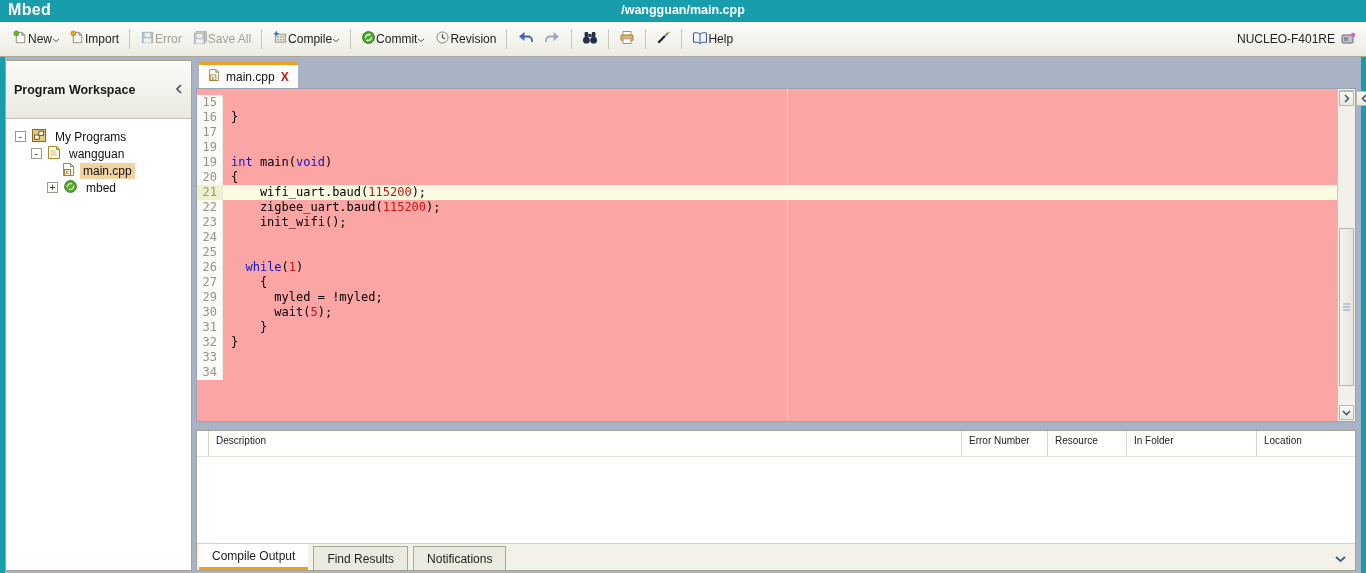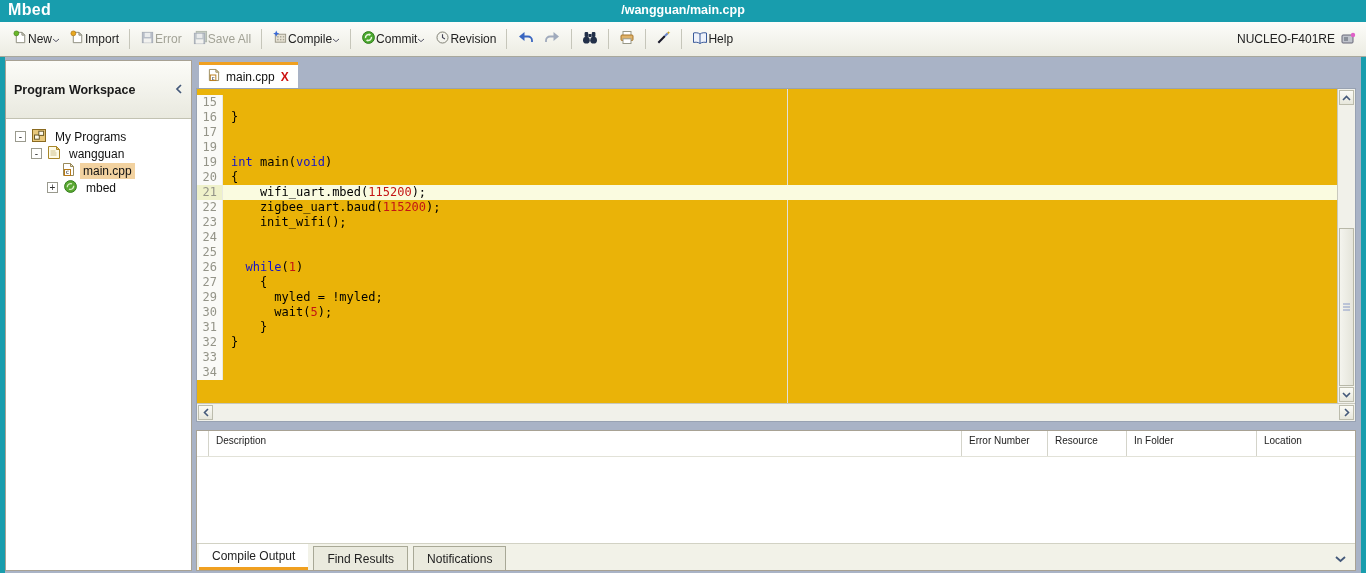--- a/index.html
+++ b/index.html
@@ -38,22 +38,22 @@
   .tlabel{padding:1px 3px;white-space:nowrap;}
   .tlabel.sel{background:#f2d2a0;}
 
   
   .tabstrip{position:absolute;left:196px;top:62px;width:1160px;height:26px;}
   .etab{position:absolute;left:3px;top:0;height:26px;background:#fff;border-top:3px solid #f0a020;
         display:flex;align-items:center;padding:0 9px;gap:6px;font-size:12px;color:#111;box-sizing:border-box;}
   .closex{color:#cc1111;font-weight:bold;font-size:12px;font-family:"Liberation Sans",sans-serif;}
 
   
-  .editor{position:absolute;left:196px;top:88px;width:1160px;height:334px;background:#eab308;
-          border:1px solid #98a2b2;box-sizing:border-box;display:flex;flex-direction:column;}
+  .editor{position:absolute;left:196px;top:88px;width:1160px;height:334px;background:#fca5a5;
+          border:1px solid #98a2b2;box-sizing:border-box;display:flex;}
   .ed-main{flex:1;display:flex;overflow:hidden;}
   .code-wrap{flex:1;position:relative;padding-top:6px;font-family:"DejaVu Sans Mono",monospace;
              font-size:12px;line-height:15px;overflow:hidden;}
   .margin-line{position:absolute;left:590px;top:0;bottom:0;width:1px;background:#e0e0da;}
   .code-row{display:flex;height:15px;white-space:pre;position:relative;}
   .code-row .gut{width:26px;padding-right:5px;text-align:right;color:#949488;flex:none;
                  background:#fafaf7;border-right:1px solid #eaeae0;box-sizing:border-box;}
   .code-row .code{padding-left:8px;}
   .code-row.hl{background:#fafbe0;}
   .code-row.hl .gut{background:#eff1ca;}
@@ -314,21 +314,21 @@
     <div class="ed-main">
       <div class="code-wrap">
         <div class="margin-line"></div>
         <div>
             <div class="code-row"><span class="gut">15</span><span class="code"></span></div>
             <div class="code-row"><span class="gut">16</span><span class="code"><span class="tok-t">}</span></span></div>
             <div class="code-row"><span class="gut">17</span><span class="code"></span></div>
             <div class="code-row"><span class="gut">19</span><span class="code"></span></div>
             <div class="code-row"><span class="gut">19</span><span class="code"><span class="tok-k">int</span><span class="tok-t"> main(</span><span class="tok-k">void</span><span class="tok-t">)</span></span></div>
             <div class="code-row"><span class="gut">20</span><span class="code"><span class="tok-t">{</span></span></div>
-            <div class="code-row hl"><span class="gut">21</span><span class="code"><span class="tok-t">    wifi_uart.mbed(</span><span class="tok-n">115200</span><span class="tok-t">);</span></span></div>
+            <div class="code-row hl"><span class="gut">21</span><span class="code"><span class="tok-t">    wifi_uart.baud(</span><span class="tok-n">115200</span><span class="tok-t">);</span></span></div>
             <div class="code-row"><span class="gut">22</span><span class="code"><span class="tok-t">    zigbee_uart.baud(</span><span class="tok-n">115200</span><span class="tok-t">);</span></span></div>
             <div class="code-row"><span class="gut">23</span><span class="code"><span class="tok-t">    init_wifi();</span></span></div>
             <div class="code-row"><span class="gut">24</span><span class="code"></span></div>
             <div class="code-row"><span class="gut">25</span><span class="code"></span></div>
             <div class="code-row"><span class="gut">26</span><span class="code"><span class="tok-t">  </span><span class="tok-k">while</span><span class="tok-t">(</span><span class="tok-n">1</span><span class="tok-t">)</span></span></div>
             <div class="code-row"><span class="gut">27</span><span class="code"><span class="tok-t">    {</span></span></div>
             <div class="code-row"><span class="gut">29</span><span class="code"><span class="tok-t">      myled = !myled;</span></span></div>
             <div class="code-row"><span class="gut">30</span><span class="code"><span class="tok-t">      wait(</span><span class="tok-n">5</span><span class="tok-t">);</span></span></div>
             <div class="code-row"><span class="gut">31</span><span class="code"><span class="tok-t">    }</span></span></div>
             <div class="code-row"><span class="gut">32</span><span class="code"><span class="tok-t">}</span></span></div>

